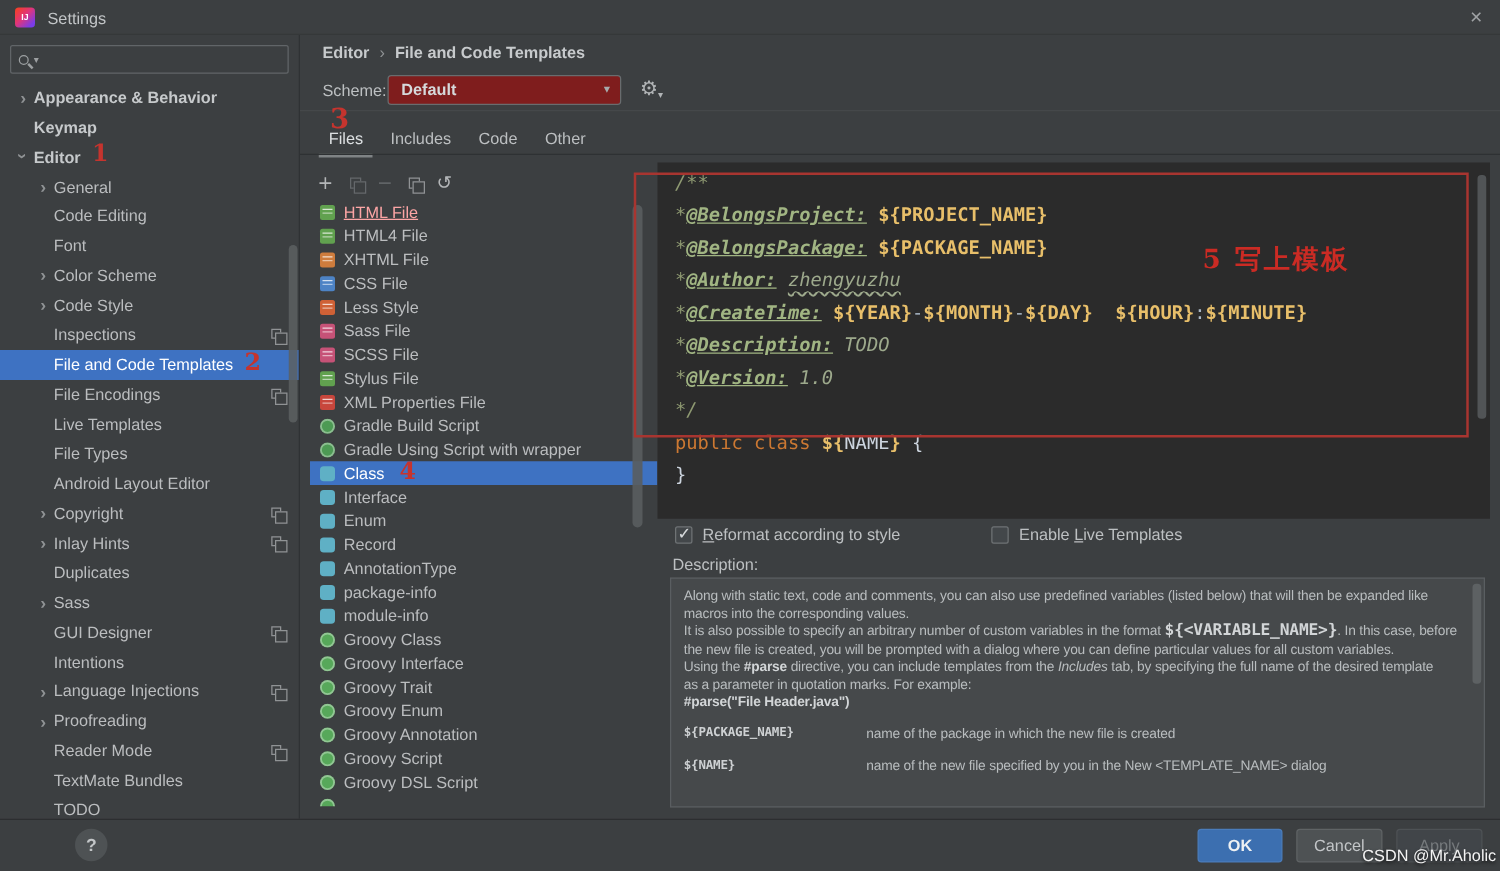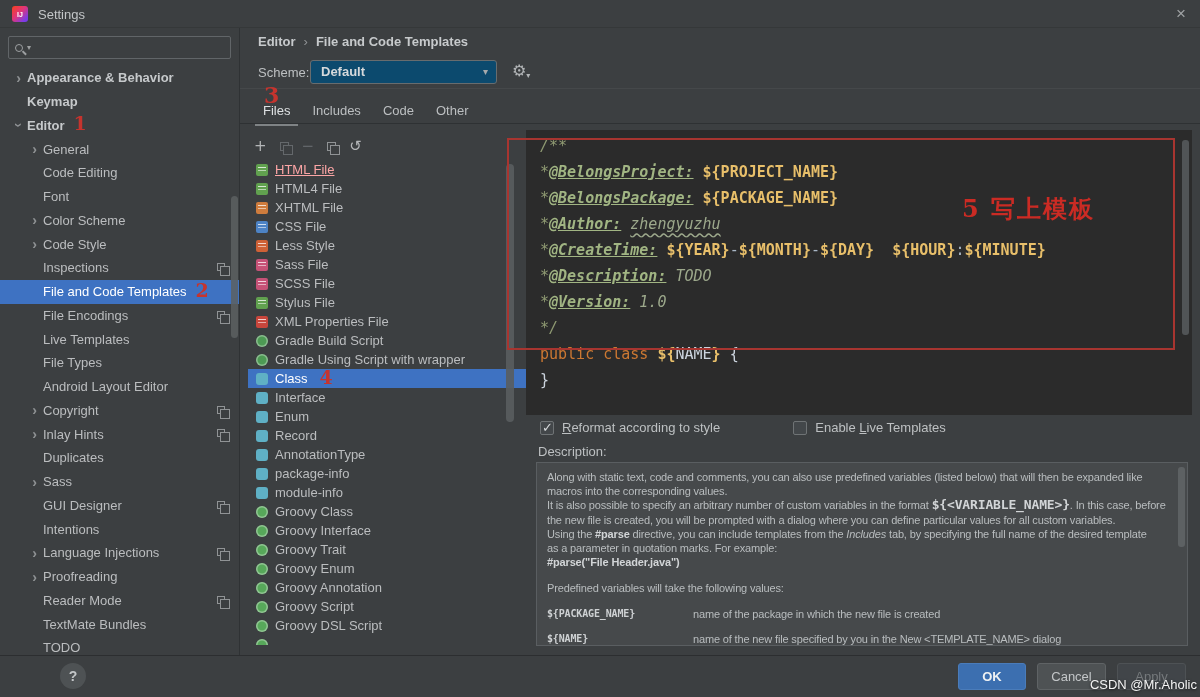--- a/index.html
+++ b/index.html
@@ -33,21 +33,21 @@
   .rowann{color:#c5342e;font-family:"DejaVu Serif",serif;font-weight:bold;font-size:19px;margin-left:9px;margin-top:-3px;line-height:1}
   .dup{position:relative;width:8px;height:8px;border:1px solid #909395;background:#3c3f41}
   .dup::before{content:'';position:absolute;left:2px;top:2px;width:8px;height:8px;border:1px solid #909395;background:#3c3f41}
   .rowdup{position:absolute;right:14px;top:7px}
   .sb-thumb{position:absolute;right:1px;top:168px;width:7px;height:142px;background:#5c6062;border-radius:4px;opacity:.85}
 
   
   .breadcrumb{position:absolute;left:258px;top:34px;font-size:13px;font-weight:bold;color:#c7cacc}
   .bc-sep{color:#8f9294;margin:0 8px;font-weight:normal}
   .scheme-label{position:absolute;left:258px;top:65px;font-size:13px;color:#bdc0c2}
-  .scheme-select{position:absolute;left:310px;top:60px;width:187px;height:24px;background:#0c4a6e;
+  .scheme-select{position:absolute;left:310px;top:60px;width:187px;height:24px;background:#7f1d1d;
     border:1px solid #686c6e;border-radius:3px;font-size:13px;font-weight:bold;color:#d6d9db;
     line-height:22px;padding-left:10px;cursor:pointer}
   .dd-arrow{position:absolute;right:8px;top:0;font-size:10px;color:#a7aaac;font-weight:normal}
   .gear{position:absolute;left:512px;top:61px;font-size:16px;color:#b1b4b6;cursor:pointer;font-family:"DejaVu Sans",sans-serif}
   .gearcaret{font-size:8px;vertical-align:-2px}
   .hdrline{position:absolute;left:240px;right:0;top:88px;height:1px;background:#45484a}
   .tabs{position:absolute;left:252px;top:98px;height:25px;display:flex;font-size:13px}
   .tab{padding:0 11px;display:flex;align-items:center;color:#bcbfc1;cursor:pointer;position:relative}
   .tab.sel{color:#dde0e2}
   .tab.sel::after{content:'';position:absolute;left:3px;right:3px;bottom:-3px;height:3px;background:#7f8385}
@@ -80,21 +80,21 @@
   .s-com{color:#8f9a72;font-style:italic}
   .s-tag{color:#a1b583;font-style:italic;font-weight:bold;text-decoration:underline}
   .s-val{color:#9da98c;font-style:italic}
   .s-valw{color:#9da98c;font-style:italic;text-decoration:underline wavy;text-underline-offset:3px}
   .s-var{color:#e8bf6a;font-weight:bold}
   .s-kw{color:#cc7832}
   .s-pl{color:#a9b7c6}
   .s-pl2{color:#ccd4de}
   .ed-thumb{position:absolute;right:3px;top:10px;width:7px;height:195px;background:#515456;border-radius:3px}
   .redrect{position:absolute;left:507px;top:138px;width:668px;height:212px;border:2px solid #a83530;pointer-events:none;z-index:5}
-  .ann5{position:absolute;left:962px;top:193px;font-family:"DejaVu Serif",serif;font-size:24px;
+  .ann5{position:absolute;left:962px;top:193px;font-family:"DejaVu Serif",serif;font-size:21px;
     font-weight:bold;color:#cb2b24;letter-spacing:2px;z-index:6}
   .ann3{position:absolute;left:264px;top:84px;font-family:"DejaVu Serif",serif;font-size:22px;
     font-weight:bold;color:#c5342e;z-index:6;line-height:1}
 
   
   .opts{position:absolute;left:540px;top:420px;display:flex;font-size:13px;color:#bdc0c2}
   .opt{display:flex;align-items:center;cursor:pointer}
   .opt+.opt{margin-left:73px}
   .cb{width:14px;height:14px;border:1px solid #6f7375;border-radius:2px;background:#43474a;
     position:relative;margin-right:8px;flex:none}
@@ -413,21 +413,20 @@
   <div class="desclabel">Description:</div>
   <div class="descpanel">
     <div id="desclines">
         <div class="dl"><span>Along with static text, code and comments, you can also use predefined variables (listed below) that will then be expanded like</span></div>
         <div class="dl"><span>macros into the corresponding values.</span></div>
         <div class="dl"><span>It is also possible to specify an arbitrary number of custom variables in the format </span><span class="mono">${&lt;VARIABLE_NAME&gt;}</span><span>. In this case, before</span></div>
         <div class="dl"><span>the new file is created, you will be prompted with a dialog where you can define particular values for all custom variables.</span></div>
         <div class="dl"><span>Using the </span><span class="b ">#parse</span><span> directive, you can include templates from the </span><span class="i ">Includes</span><span> tab, by specifying the full name of the desired template</span></div>
         <div class="dl"><span>as a parameter in quotation marks. For example:</span></div>
         <div class="dl"><span class="b ">#parse("File Header.java")</span></div>
-        <div class="dl gap"><span>Predefined variables will take the following values:</span></div>
       </div>
     <div id="vartable">
         <div class="varrow">
           <span class="varname">${PACKAGE_NAME}</span>
           <span class="vardesc"><span>name of the package in which the new file is created</span></span>
         </div>
         <div class="varrow">
           <span class="varname">${NAME}</span>
           <span class="vardesc"><span>name of the new file specified by you in the </span><span class="i ">New &lt;TEMPLATE_NAME&gt;</span><span> dialog</span></span>
         </div>

